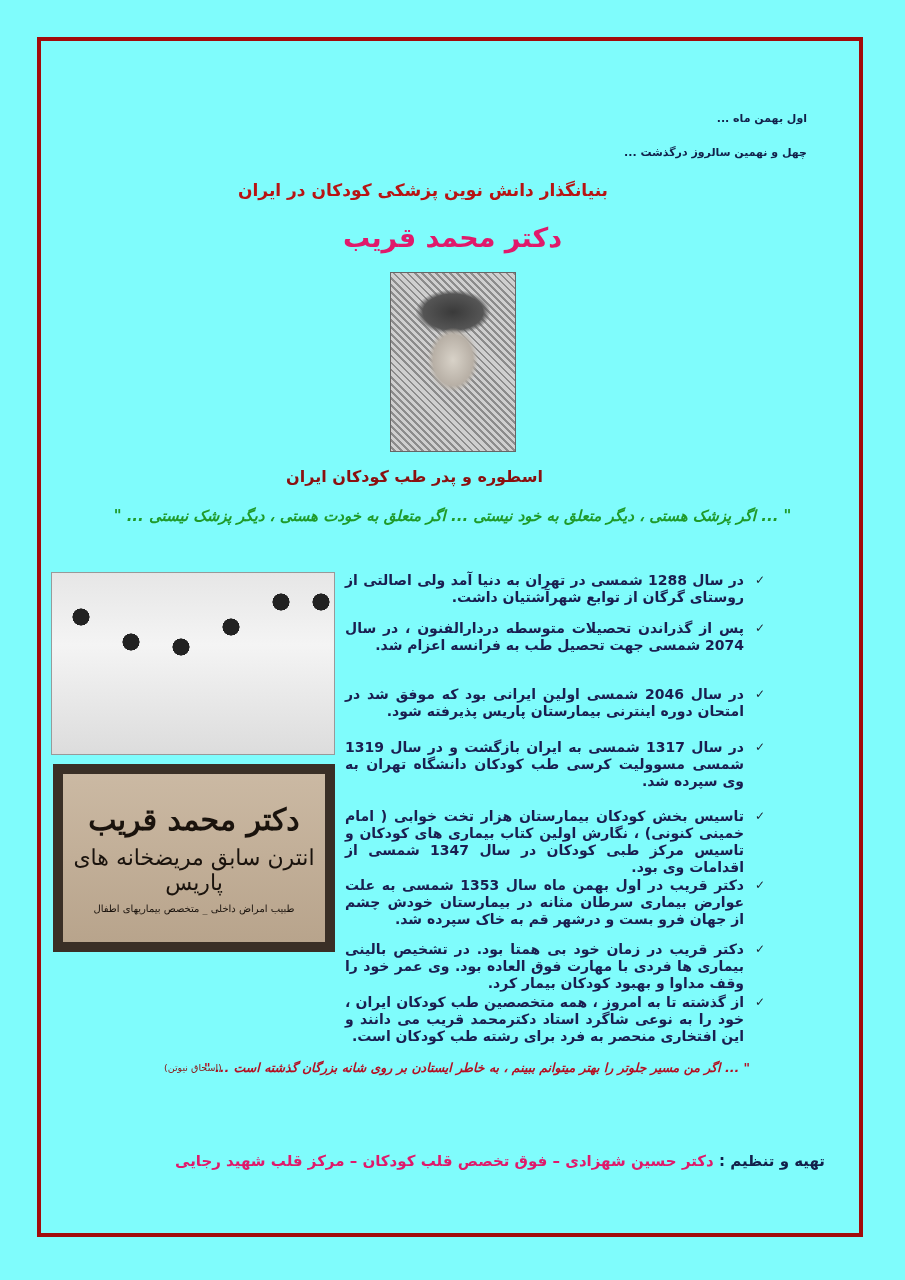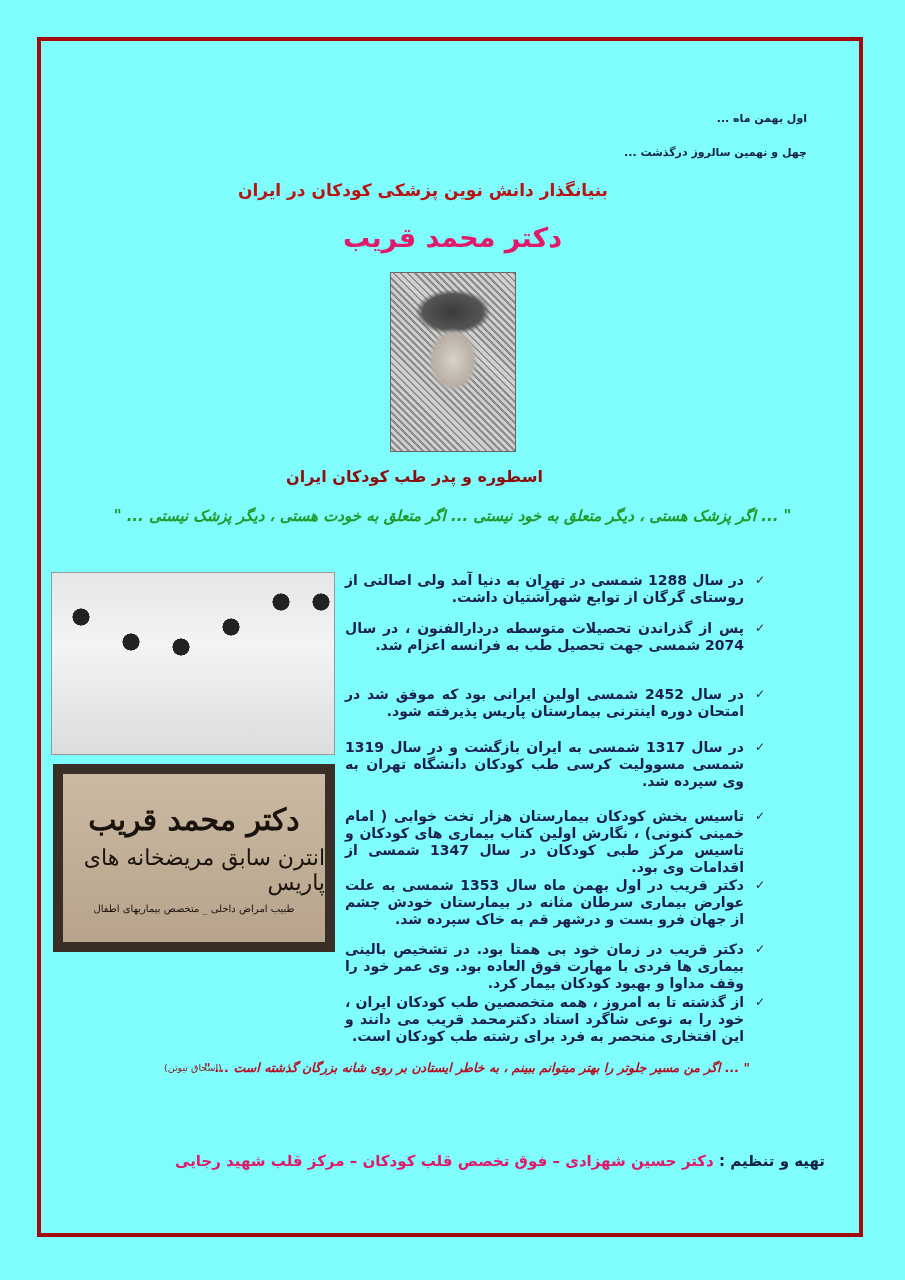--- a/index.html
+++ b/index.html
@@ -66,21 +66,21 @@
     background: #3a2f26;
     box-sizing: border-box; padding: 10px;
   }
   .photo-sign .board {
     width: 100%; height: 100%;
     background: linear-gradient(180deg, #cbb9a3 0%, #b8a48c 100%);
     display: flex; flex-direction: column; align-items: center; justify-content: center;
     gap: 8px; color: #1a130d; font-family: "DejaVu Serif", serif;
   }
   .sign-l1 { font-size: 30px; font-weight: bold; }
-  .sign-l2 { font-size: 22px; }
+  .sign-l2 { font-size: 22px; text-align: center; }
   .sign-l3 { font-size: 10px; }
   .bullets {
     position: absolute; left: 345px; top: 572px; width: 425px;
     margin: 0; padding: 0; list-style: none;
   }
   .bullet {
     position: absolute; right: 0; width: 425px;
     display: flex; flex-direction: row-reverse; align-items: flex-start;
   }
   .check {
@@ -134,21 +134,21 @@
   <li class="bullet" style="top:0px;">
     <span class="check">✓</span>
     <span class="btext rtl">در سال 1288 شمسی در تهران به دنیا آمد ولی اصالتی از روستای گرگان از توابع شهرآشتیان داشت.</span>
   </li>
   <li class="bullet" style="top:48px;">
     <span class="check">✓</span>
     <span class="btext rtl">پس از گذراندن تحصیلات متوسطه دردارالفنون ، در سال 2074 شمسی جهت تحصیل طب به فرانسه اعزام شد.</span>
   </li>
   <li class="bullet" style="top:114px;">
     <span class="check">✓</span>
-    <span class="btext rtl">در سال 2452 شمسی اولین ایرانی بود که موفق شد در امتحان دوره اینترنی بیمارستان پاریس پذیرفته شود.</span>
+    <span class="btext rtl">در سال 2046 شمسی اولین ایرانی بود که موفق شد در امتحان دوره اینترنی بیمارستان پاریس پذیرفته شود.</span>
   </li>
   <li class="bullet" style="top:167px;">
     <span class="check">✓</span>
     <span class="btext rtl">در سال 1317 شمسی به ایران بازگشت و در سال 1319 شمسی مسوولیت کرسی طب کودکان دانشگاه تهران به وی سپرده شد.</span>
   </li>
   <li class="bullet" style="top:236px;">
     <span class="check">✓</span>
     <span class="btext rtl">تاسیس بخش کودکان بیمارستان هزار تخت خوابی ( امام خمینی کنونی) ، نگارش اولین کتاب بیماری های کودکان و تاسیس مرکز طبی کودکان در سال 1347 شمسی از اقدامات وی بود.</span>
   </li>
   <li class="bullet" style="top:305px;">

